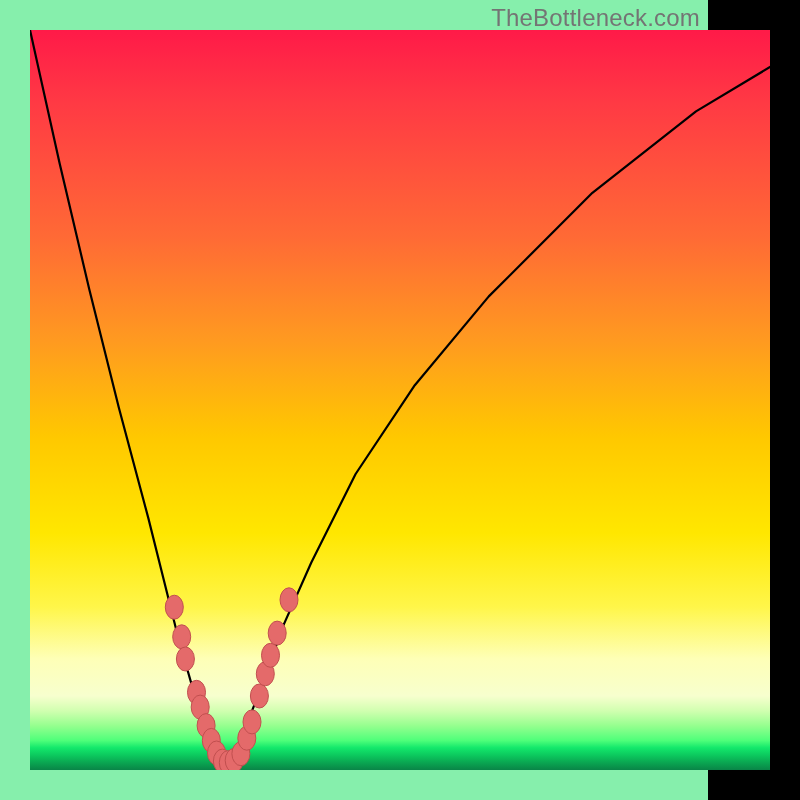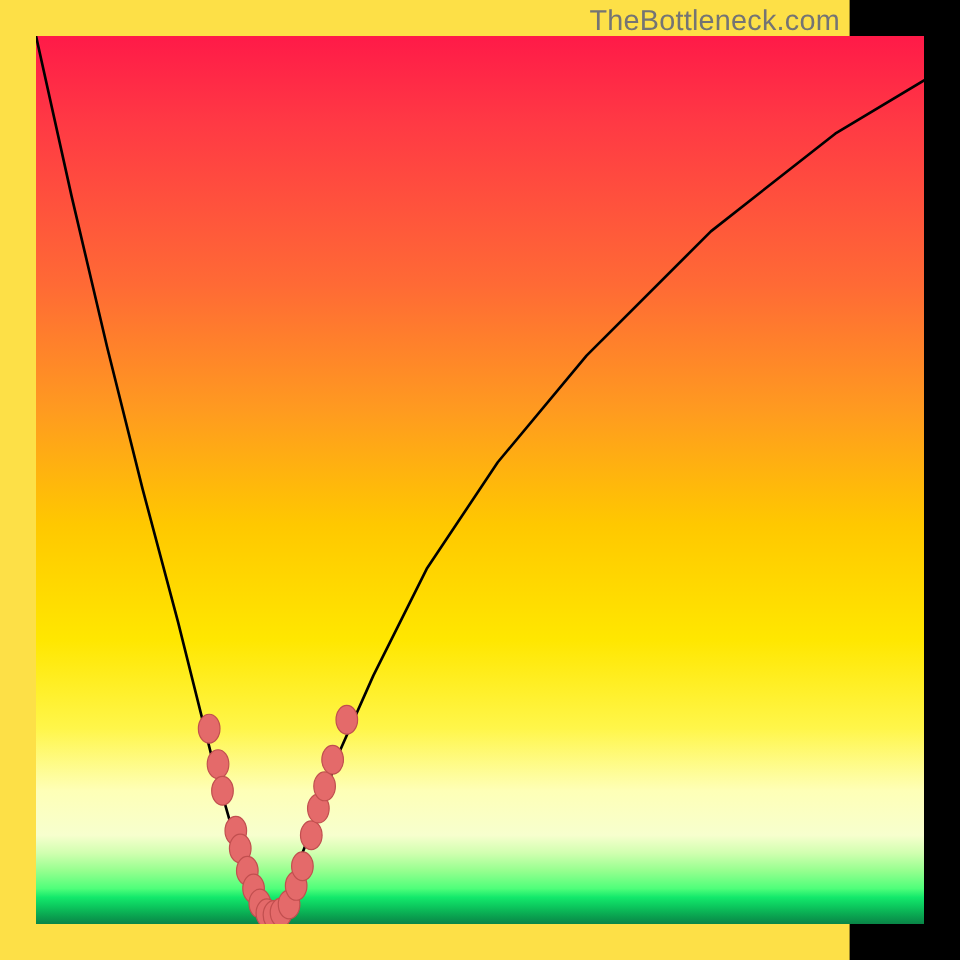--- a/index.html
+++ b/index.html
@@ -10,21 +10,21 @@
     overflow: hidden;
     background: #000;
     font-family: Arial, Helvetica, sans-serif;
   }
   .frame {
     position: absolute;
     top: 0;
     left: 0;
     width: 708px;
     height: 800px;
-    background: #fde047;
+    background: #86efac;
   }
   .plot-area {
     position: absolute;
     top: 30px;
     left: 30px;
     width: 740px;
     height: 740px;
     
     background: linear-gradient(
       to bottom,

